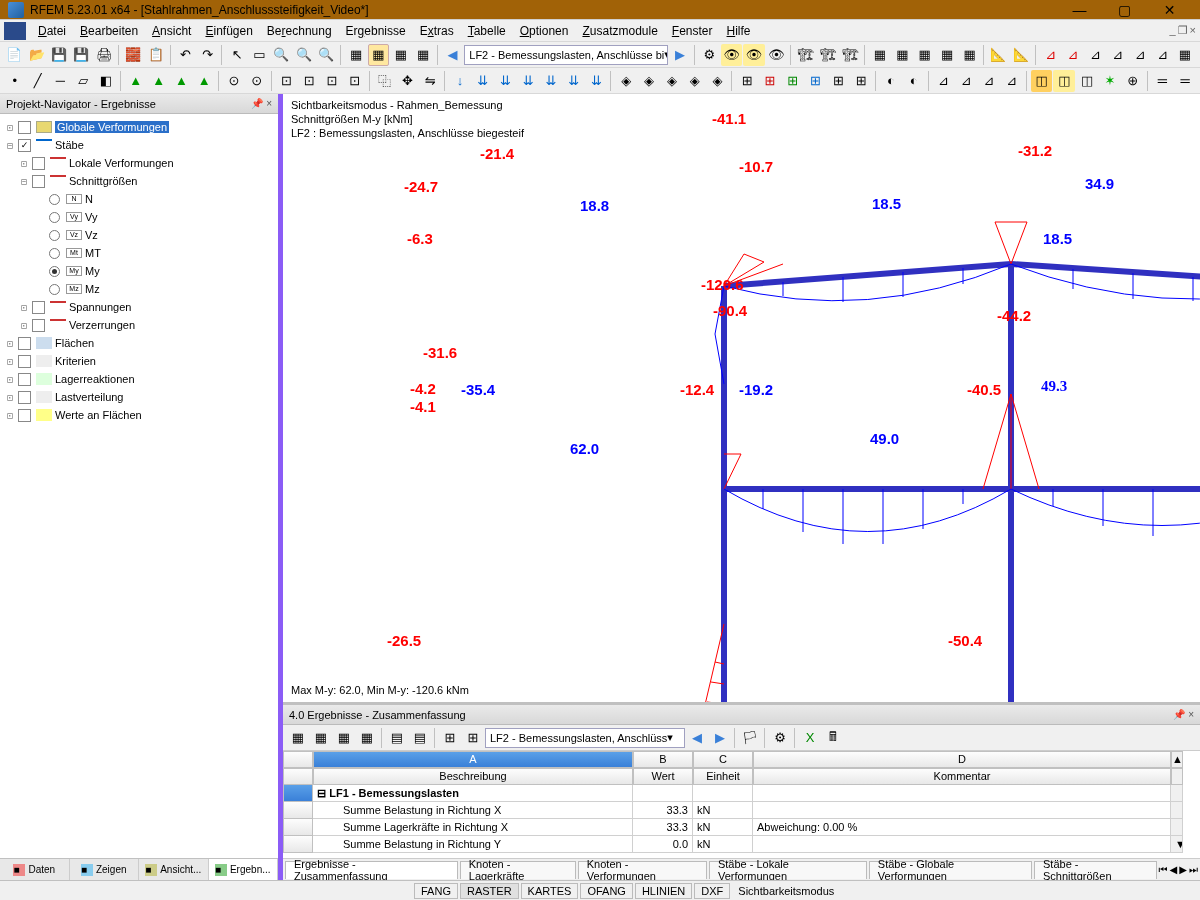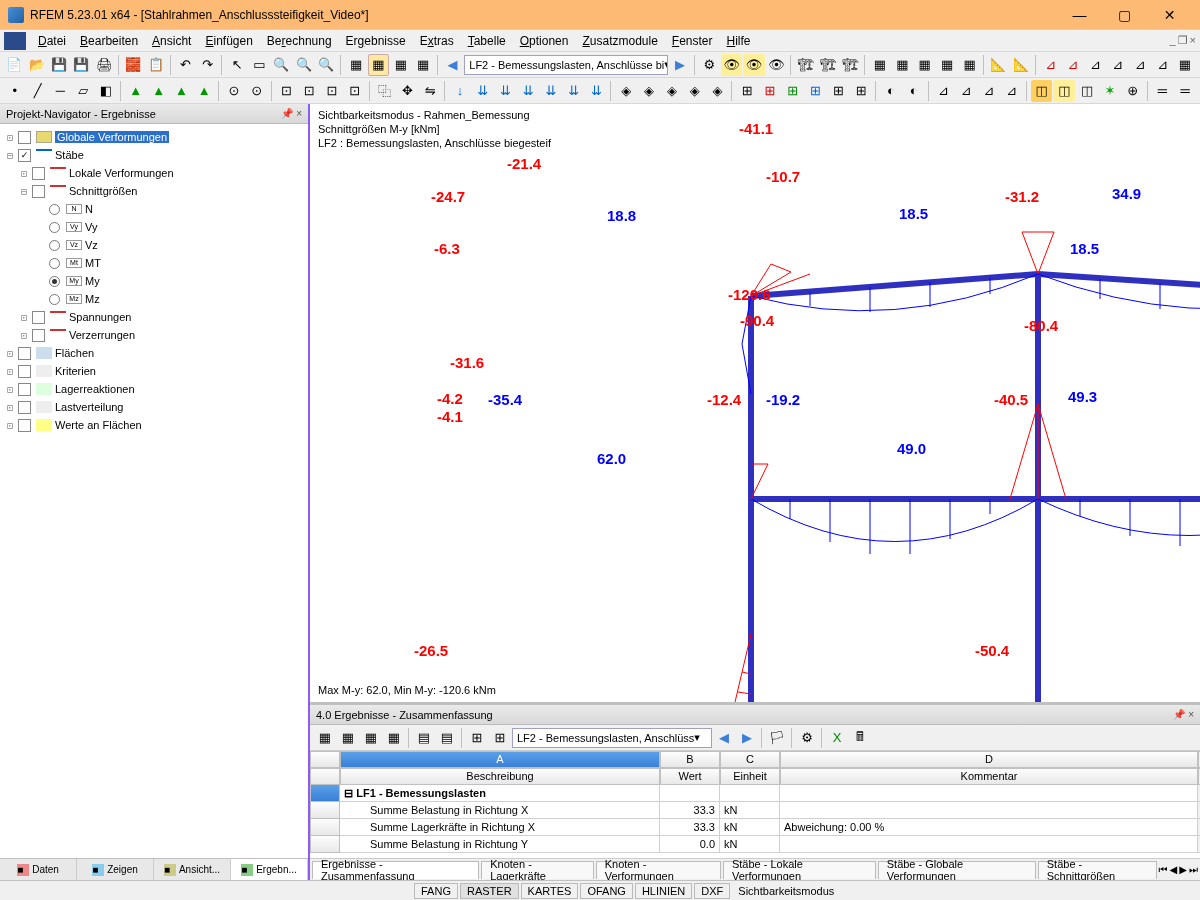--- a/index.html
+++ b/index.html
@@ -1,32 +1,32 @@
 <!DOCTYPE html>
 <html><head>
 <meta charset="utf-8">
 <style>
 * { box-sizing: border-box; margin: 0; padding: 0; font-family: Tahoma, Arial, sans-serif; }
 body { background: #f0f0f0; width: 1200px; height: 900px; overflow: hidden; display: flex; flex-direction: column; font-size: 11px; color: #000; }
-.titlebar { height: 30px; background: #fdba74; display: flex; align-items: center; padding: 0 8px; border-bottom: 1px solid #d0d0d0; }
+.titlebar { height: 20px; background: #a16207; display: flex; align-items: center; padding: 0 8px; border-bottom: 1px solid #d0d0d0; }
 .titlebar .icon { width: 16px; height: 16px; margin-right: 6px; background: linear-gradient(135deg,#4a90d9,#2060a0); border-radius: 2px; }
 .titlebar .title { flex: 1; font-size: 12px; }
 .winbtns { display: flex; gap: 0; }
 .winbtn { width: 45px; height: 28px; display: flex; align-items: center; justify-content: center; font-size: 14px; cursor: default; }
 .menubar { height: 22px; background: #f0f0f0; display: flex; align-items: center; padding: 0 4px; gap: 2px; border-bottom: 1px solid #d8d8d8; }
 .menubar .appicon { width: 22px; height: 18px; background:#2a4a8a; margin-right:4px; }
 .menuitem { padding: 2px 6px; font-size: 12px; }
 .menuitem u { text-decoration: underline; }
 .mdi-btns { margin-left: auto; display:flex; gap:2px; font-size:11px; color:#666; }
 .toolbar { height: 26px; background: #f0f0f0; display: flex; align-items: center; padding: 1px 4px; gap: 1px; border-bottom: 1px solid #d8d8d8; overflow:hidden; }
 .tbtn { width: 22px; height: 22px; display: flex; align-items: center; justify-content: center; border: 1px solid transparent; border-radius: 2px; font-size: 13px; }
 .tsep { width: 2px; height: 20px; border-left: 1px solid #c0c0c0; margin: 0 2px; }
 .tcombo { height: 20px; border: 1px solid #a0a0c0; background: #fff; padding: 0 4px; font-size: 11px; display: flex; align-items: center; min-width: 0; overflow: hidden; white-space: nowrap; }
 .main { flex: 1; display: flex; min-height: 0; }
-.navigator { width: 310px; background: #a3a3a3; border-right: 2px solid #8b5cf6; display: flex; flex-direction: column; }
+.navigator { width: 283px; background: #a3a3a3; border-right: 5px solid #8b5cf6; display: flex; flex-direction: column; }
 .panel-title { height: 20px; background: linear-gradient(#eaeaea,#d8d8d8); border-bottom: 1px solid #bbb; display: flex; align-items: center; padding: 0 6px; font-size: 11px; }
 .panel-title .pin { margin-left: auto; font-size: 10px; color: #555; }
 .tree { flex: 1; background: #fff; padding: 4px; overflow: auto; font-size: 11px; }
 .tree-row { display: flex; align-items: center; height: 18px; white-space: nowrap; }
 .tw { width: 12px; text-align: center; color: #888; font-family: monospace; font-size: 10px; }
 .cb { width: 13px; height: 13px; border: 1px solid #888; margin: 0 2px; display:inline-flex; align-items:center; justify-content:center; font-size:9px; }
 .ticon { width: 16px; height: 12px; margin: 0 3px; display:inline-block; }
 .tree-row.selected > .tlabel { background: #2a6fc9; color: #fff; padding: 0 2px; }
 .rad { width: 11px; height: 11px; border: 1px solid #777; border-radius: 50%; margin: 0 3px; display:inline-flex; align-items:center; justify-content:center; }
 .rad.on::after { content:''; width:5px; height:5px; background:#333; border-radius:50%; }
@@ -433,37 +433,37 @@
             <line x1="1028" y1="480" x2="1042" y2="480"></line>
 
           <path d="M441 192 L432 240 L441 290"></path>
         </g>
       </svg>
 
       <div id="diagram-labels">
           <div class="dlabel red" style="left: 429px; top: 16px;">-41.1</div>
           <div class="dlabel red" style="left: 197px; top: 51px;">-21.4</div>
           <div class="dlabel red" style="left: 456px; top: 64px;">-10.7</div>
-          <div class="dlabel red" style="left: 695px; top: 48px; margin-top: 36px;">-31.2</div>
+          <div class="dlabel red" style="left: 735px; top: 48px;">-31.2</div>
           <div class="dlabel red" style="left: 121px; top: 84px;">-24.7</div>
           <div class="dlabel blue" style="left: 758px; top: 81px; margin-left: 44px;">34.9</div>
           <div class="dlabel blue" style="left: 297px; top: 103px;">18.8</div>
           <div class="dlabel blue" style="left: 589px; top: 101px;">18.5</div>
           <div class="dlabel red" style="left: 124px; top: 136px;">-6.3</div>
           <div class="dlabel blue" style="left: 760px; top: 136px;">18.5</div>
           <div class="dlabel red" style="left: 418px; top: 182px;">-120.6</div>
           <div class="dlabel red" style="left: 430px; top: 208px;">-90.4</div>
-          <div class="dlabel red" style="left: 714px; top: 213px;">-80.4</div>
+          <div class="dlabel red" style="left: 714px; top: 213px;">-44.2</div>
           <div class="dlabel red" style="left: 140px; top: 250px;">-31.6</div>
           <div class="dlabel red" style="left: 127px; top: 286px;">-4.2</div>
           <div class="dlabel blue" style="left: 178px; top: 287px;">-35.4</div>
           <div class="dlabel red" style="left: 397px; top: 287px;">-12.4</div>
           <div class="dlabel blue" style="left: 456px; top: 287px;">-19.2</div>
           <div class="dlabel red" style="left: 684px; top: 287px;">-40.5</div>
-          <div class="dlabel blue" style="left: 758px; top: 284px;">49.3</div>
+          <div class="dlabel blue" style="left: 758px; top: 284px; font-family: Liberation Serif, serif;">49.3</div>
           <div class="dlabel red" style="left: 127px; top: 304px;">-4.1</div>
           <div class="dlabel blue" style="left: 287px; top: 346px;">62.0</div>
           <div class="dlabel blue" style="left: 587px; top: 336px;">49.0</div>
           <div class="dlabel red" style="left: 104px; top: 538px;">-26.5</div>
           <div class="dlabel red" style="left: 665px; top: 538px;">-50.4</div>
         </div>
 
       <div class="vp-bottom">Max M-y: 62.0, Min M-y: -120.6 kNm</div>
     </div>
 

